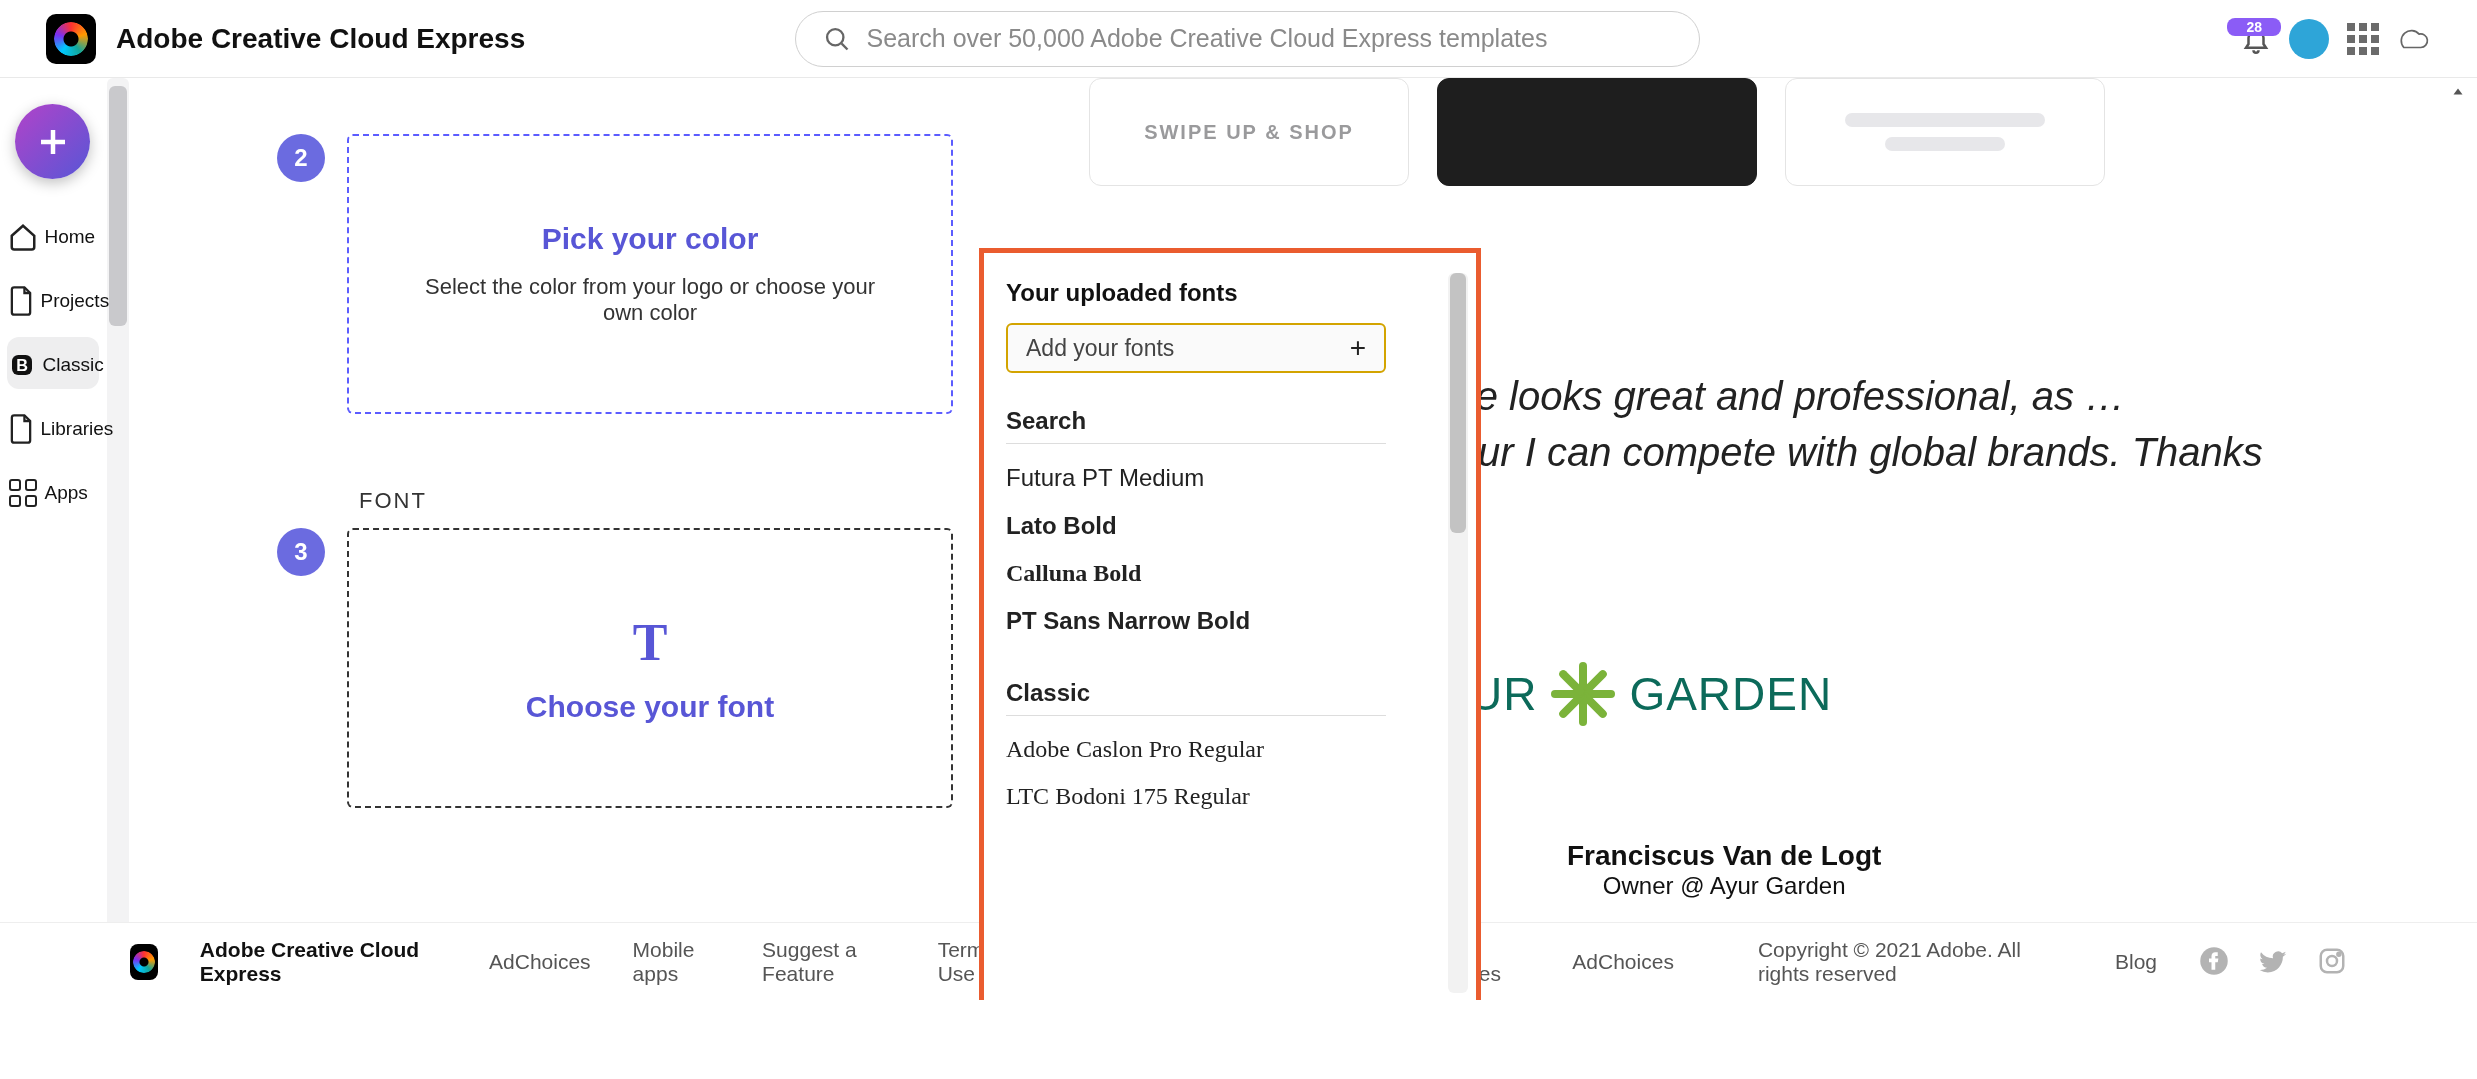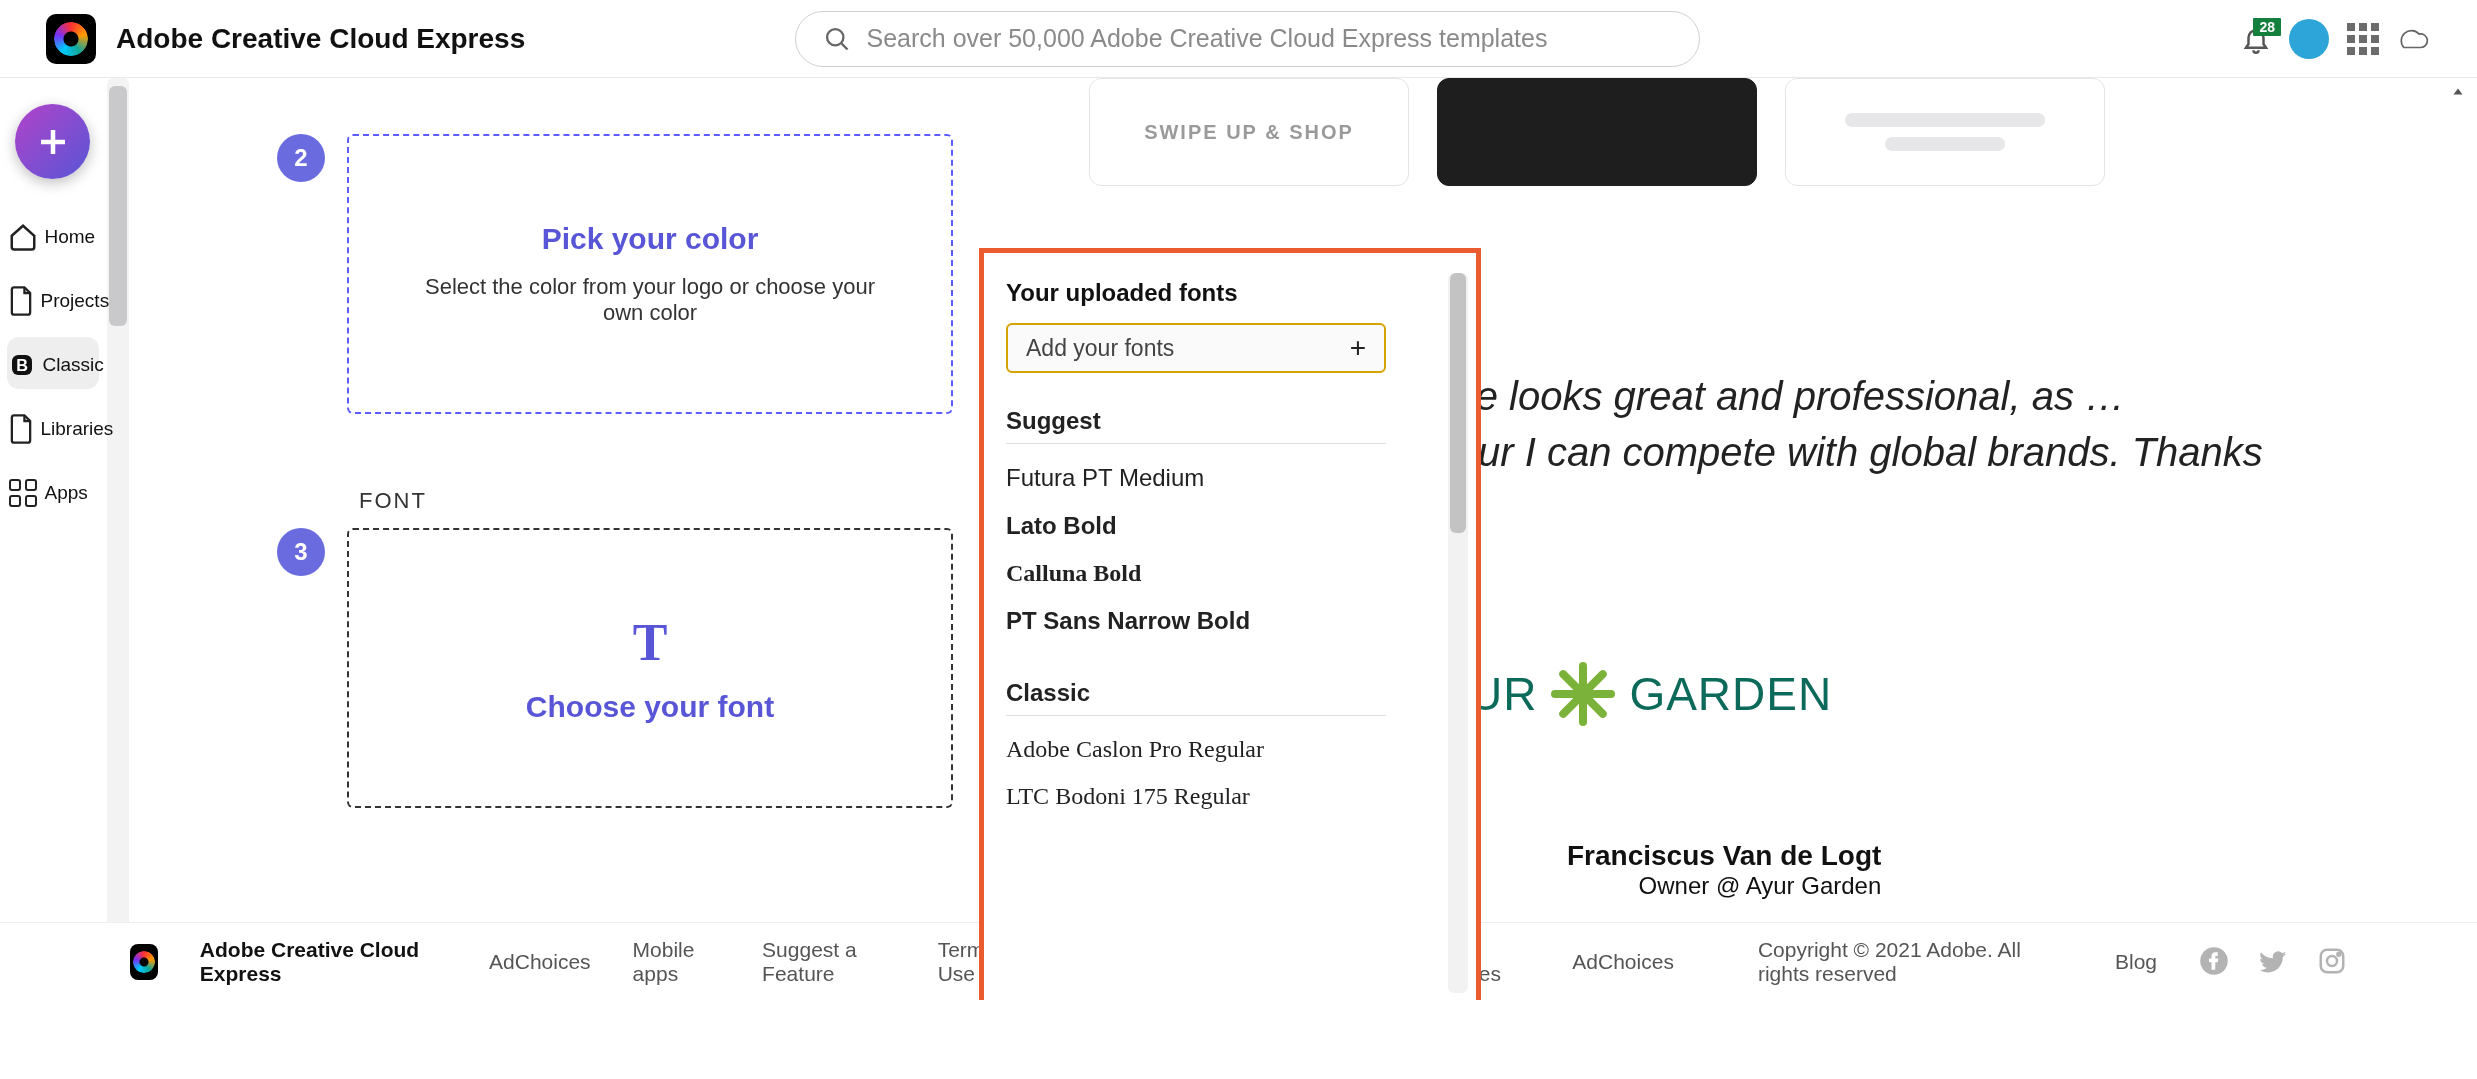--- a/index.html
+++ b/index.html
@@ -8,21 +8,21 @@
   .header { height:78px; display:flex; align-items:center; padding:0 46px; border-bottom:1px solid #e9e9e9; }
   .logo-box { width:50px; height:50px; border-radius:10px; background:#000; display:flex; align-items:center; justify-content:center; margin-right:20px; }
   .logo-circle { width:34px; height:34px; border-radius:50%; border:5px solid transparent; background:conic-gradient(#ff3131,#ff9a00,#13a79a,#00c8ff,#7b2ff2,#ff3131) border-box; -webkit-mask:radial-gradient(circle at center,transparent 7px,#000 8px); mask:radial-gradient(circle at center,transparent 7px,#000 8px);}
   .app-title { font-size:28px; font-weight:700; color:#111; }
   .search-wrap { margin-left:auto; margin-right:auto; position:relative; }
   .search-input { width:905px; height:56px; border:1px solid #d0d0d0; border-radius:28px; padding:0 30px 0 70px; font-size:25px; color:#333; outline:none; }
   .search-input::placeholder { color:#8a8a8a; }
   .search-icon { position:absolute; left:28px; top:50%; transform:translateY(-50%); color:#666; }
   .hdr-right { display:flex; align-items:center; gap:18px; margin-left:auto; }
   .bell-wrap { position:relative; }
-  .bell-badge { position:absolute; top:-6px; right:-10px; background:#15803d; color:#fff; font-size:14px; font-weight:700; padding:1px 6px; border-radius:1px; }
+  .bell-badge { position:absolute; top:-6px; right:-10px; background:#8b5cf6; color:#fff; font-size:14px; font-weight:700; padding:1px 19px; border-radius:8px; }
   .avatar { width:40px; height:40px; border-radius:50%; background:#2ea5d8; }
   .grid-icon { display:grid; grid-template-columns:repeat(3,8px); grid-template-rows:repeat(3,8px); gap:4px; }
   .grid-icon span { background:#6b6b6b; }
   
   .app-body { display:flex; height:922px; position:relative; }
   .sidebar { width:105px; padding-top:26px; display:flex; flex-direction:column; align-items:center; gap:12px; position:relative; z-index:4; }
   .plus-btn { width:75px; height:75px; border-radius:50%; background:linear-gradient(135deg,#b243c9,#5856d6); display:flex; align-items:center; justify-content:center; color:#fff; box-shadow:0 4px 14px rgba(0,0,0,.25); }
   .nav-item { width:92px; display:flex; flex-direction:row; align-items:center; gap:6px; padding:12px 0 8px; border-radius:12px; color:#111; font-size:19px; }
   .nav-item.active { background:#eeeeef; }
   .nav-item .ic { width:32px; height:32px; display:flex; align-items:center; justify-content:center; color:#222; }
@@ -64,21 +64,21 @@
   .f-caslon { font-family: "Times New Roman", serif; }
   .f-bodoni { font-family: "Didot","Bodoni MT","Times New Roman", serif; }
   
   .testi { position:absolute; left:1200px; top:290px; width:940px; font-size:40px; font-style:italic; color:#222; line-height:1.4; }
   .brand { position:absolute; left:1280px; top:580px; display:flex; align-items:center; gap:10px; font-family: Georgia, serif; color:#0c6a5a; font-size:46px; letter-spacing:1px; }
   .flower { position:relative; width:72px; height:72px; }
   .flower::before,.flower::after{content:"";position:absolute;inset:0;border-radius:8px;}
   .flower span{position:absolute;left:50%;top:50%;width:8px;height:32px;background:#7bb33a;border-radius:4px;transform-origin:center bottom;}
   .attr { position:absolute; left:1438px; top:762px; text-align:center; }
   .attr-name { font-size:28px; font-weight:700; color:#111; }
-  .attr-role { font-size:24px; color:#111;text-align:right; }
+  .attr-role { font-size:24px; color:#111; }
   .right-scroll { position:absolute; right:6px; top:0; width:26px; height:922px; display:flex; flex-direction:column; align-items:center; justify-content:space-between; padding:6px 0; color:#555; }
   
   .footer { position:absolute; left:0; bottom:0; height:78px; width:100%; background:#fff; border-top:1px solid #eee; display:flex; align-items:center; padding:0 130px 0 130px; gap:42px; font-size:21px; color:#555; z-index:3;}
   .footer .logo-sm { width:36px; height:36px; border-radius:8px; background:#000; display:flex; align-items:center; justify-content:center; }
   .footer .logo-sm .ring{width:22px;height:22px;border-radius:50%;background:conic-gradient(#ff3131,#ff9a00,#13a79a,#00c8ff,#7b2ff2,#ff3131);-webkit-mask:radial-gradient(circle,transparent 4px,#000 5px);mask:radial-gradient(circle,transparent 4px,#000 5px);}
   .footer .title-sm { font-weight:700; color:#111; margin-right:10px; }
   .footer .spacer { flex:1; }
   .footer .social { display:flex; gap:28px; color:#b3b3b3; }
   svg { display:block; }
 </style>
@@ -222,21 +222,21 @@
     <div class="popover">
       <div class="vtrack">
           <div class="vthumb"></div>
         </div>
       <div class="pop-head">Your uploaded fonts</div>
       <div class="add-fonts">
         <span>Add your fonts</span>
         <span class="plus">+</span>
       </div>
 
-      <div class="group-title">Suggest</div>
+      <div class="group-title">Search</div>
       <div class="font-row f-futura">Futura PT Medium</div>
       <div class="font-row f-lato">Lato Bold</div>
       <div class="font-row f-calluna">Calluna Bold</div>
       <div class="font-row f-ptsn">PT Sans Narrow Bold</div>
 
       <div class="group-title">Classic</div>
       <div class="font-row f-caslon">Adobe Caslon Pro Regular</div>
       <div class="font-row f-bodoni">LTC Bodoni 175 Regular</div>
     </div>
 

